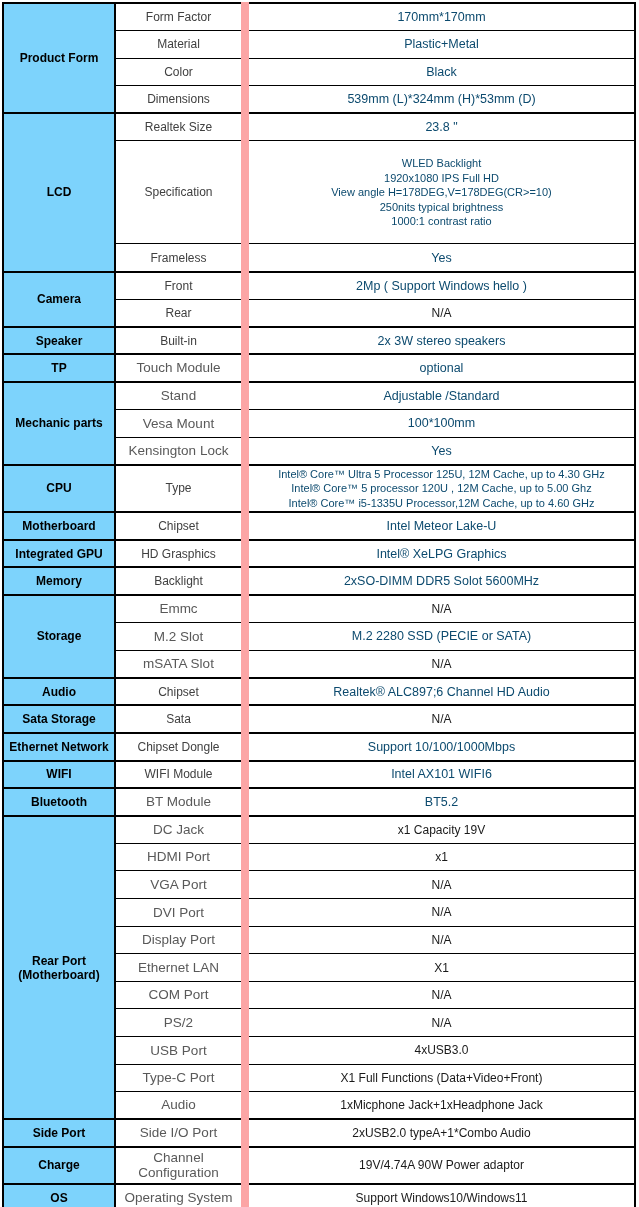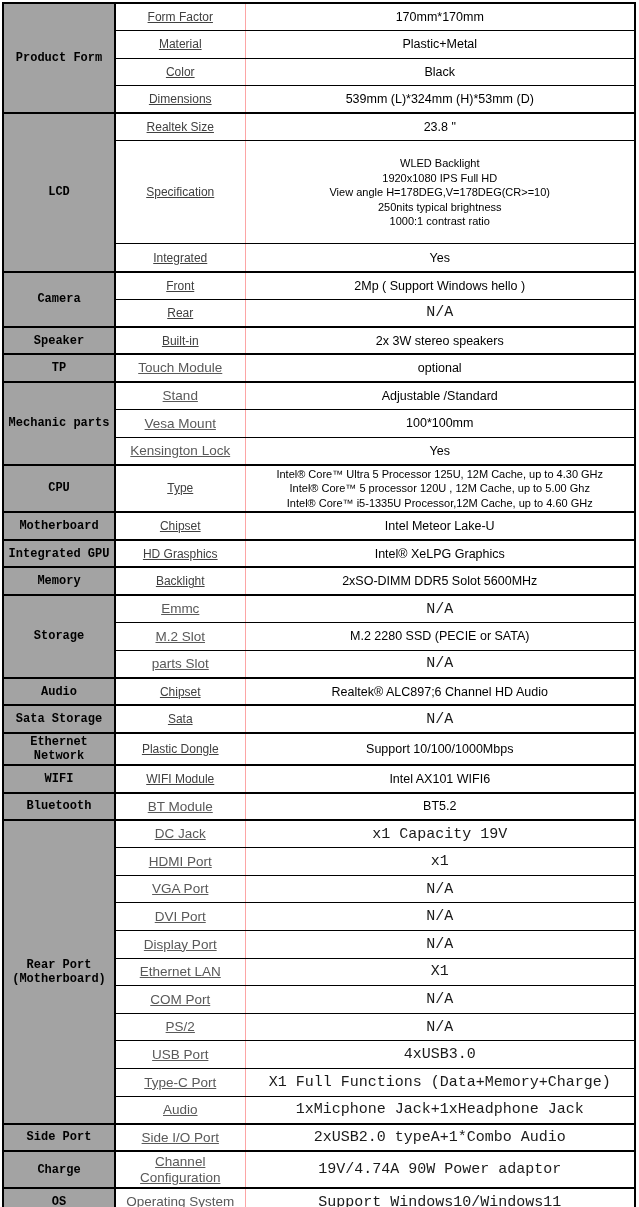--- a/index.html
+++ b/index.html
@@ -17,36 +17,34 @@
   tr { height:27.6px; }
   td {
     border:1px solid #000;
     padding:1px 3px;
     text-align:center; vertical-align:middle;
     overflow:hidden;
     box-sizing:border-box;
   }
   tr.section-start td { border-top:2px solid #000; }
   td.cat {
-    background:#a3a3a3;
+    background:#7dd3fc;
     font-weight:700; font-size:12px; color:#000;
     border-right:2px solid #000;
     line-height:14px;
     padding:1px 2px;
-    font-family:Liberation Mono, monospace;
   }
   td.lbl {
     font-size:12px; color:#404040;
-    border-left:2px solid #000; border-right:1px solid #fca5a5;
+    border-left:2px solid #000; border-right:8px solid #fca5a5;
     line-height:14px;
-    text-decoration:underline;
   }
   td.lbl.lg { font-size:13.5px; color:#595959; line-height:15.5px; }
-  td.val { font-size:12.5px; color:#000000; }
-  td.val.sm { font-family:Liberation Mono, monospace; font-size:15px; color:#1a1a1a; }
+  td.val { font-size:12.5px; color:#0c4a6e; }
+  td.val.sm { font-family:Liberation Sans, sans-serif; font-size:12px; color:#1a1a1a; }
   td.val .ln { font-size:11px; line-height:14.5px; }
 </style>
 </head>
 <body>
 
 <div class="page">
   <table class="spec">
     <colgroup>
       <col class="c1">
         <col class="c2">
@@ -79,21 +77,21 @@
           <td class="lbl">Specification</td>
           <td class="val">
             <div class="ln">WLED Backlight</div>
             <div class="ln">1920x1080 IPS Full HD</div>
             <div class="ln">View angle H=178DEG,V=178DEG(CR&gt;=10)</div>
             <div class="ln">250nits typical brightness</div>
             <div class="ln">1000:1 contrast ratio</div>
           </td>
         </tr>
         <tr>
-          <td class="lbl">Integrated</td>
+          <td class="lbl">Frameless</td>
           <td class="val">Yes</td>
         </tr>
         <tr class="section-start">
           <td class="cat" rowspan="2">Camera</td>
           <td class="lbl">Front</td>
           <td class="val">2Mp ( Support Windows hello )</td>
         </tr>
         <tr>
           <td class="lbl">Rear</td>
           <td class="val sm">N/A</td>
@@ -148,36 +146,36 @@
         <tr class="section-start">
           <td class="cat" rowspan="3">Storage</td>
           <td class="lbl lg">Emmc</td>
           <td class="val sm">N/A</td>
         </tr>
         <tr>
           <td class="lbl lg">M.2 Slot</td>
           <td class="val">M.2 2280 SSD (PECIE or SATA)</td>
         </tr>
         <tr>
-          <td class="lbl lg">parts Slot</td>
+          <td class="lbl lg">mSATA Slot</td>
           <td class="val sm">N/A</td>
         </tr>
         <tr class="section-start">
           <td class="cat" rowspan="1">Audio</td>
           <td class="lbl">Chipset</td>
           <td class="val">Realtek® ALC897;6 Channel HD Audio</td>
         </tr>
         <tr class="section-start">
           <td class="cat" rowspan="1">Sata Storage</td>
           <td class="lbl">Sata</td>
           <td class="val sm">N/A</td>
         </tr>
         <tr class="section-start">
           <td class="cat" rowspan="1">Ethernet Network</td>
-          <td class="lbl">Plastic Dongle</td>
+          <td class="lbl">Chipset Dongle</td>
           <td class="val">Support 10/100/1000Mbps</td>
         </tr>
         <tr class="section-start">
           <td class="cat" rowspan="1">WIFI</td>
           <td class="lbl">WIFI Module</td>
           <td class="val">Intel AX101 WIFI6</td>
         </tr>
         <tr class="section-start">
           <td class="cat" rowspan="1">Bluetooth</td>
           <td class="lbl lg">BT Module</td>
@@ -215,21 +213,21 @@
         <tr>
           <td class="lbl lg">PS/2</td>
           <td class="val sm">N/A</td>
         </tr>
         <tr>
           <td class="lbl lg">USB Port</td>
           <td class="val sm">4xUSB3.0</td>
         </tr>
         <tr>
           <td class="lbl lg">Type-C Port</td>
-          <td class="val sm">X1 Full Functions (Data+Memory+Charge)</td>
+          <td class="val sm">X1 Full Functions (Data+Video+Front)</td>
         </tr>
         <tr>
           <td class="lbl lg">Audio</td>
           <td class="val sm">1xMicphone Jack+1xHeadphone Jack</td>
         </tr>
         <tr class="section-start">
           <td class="cat" rowspan="1">Side Port</td>
           <td class="lbl lg">Side I/O Port</td>
           <td class="val sm">2xUSB2.0 typeA+1*Combo Audio</td>
         </tr>

